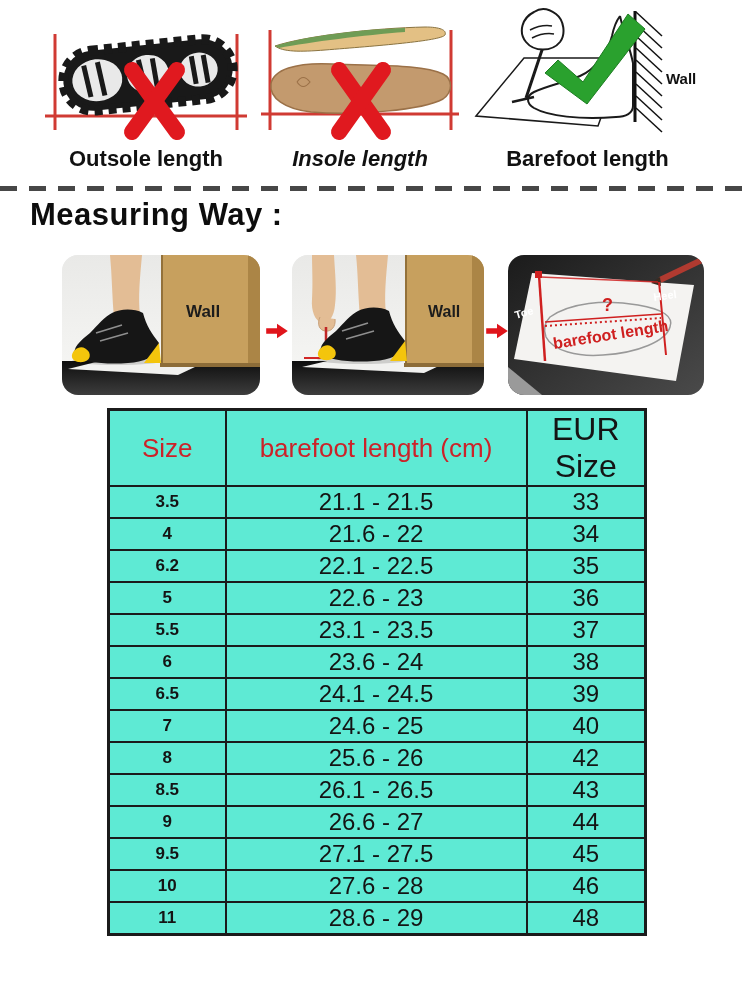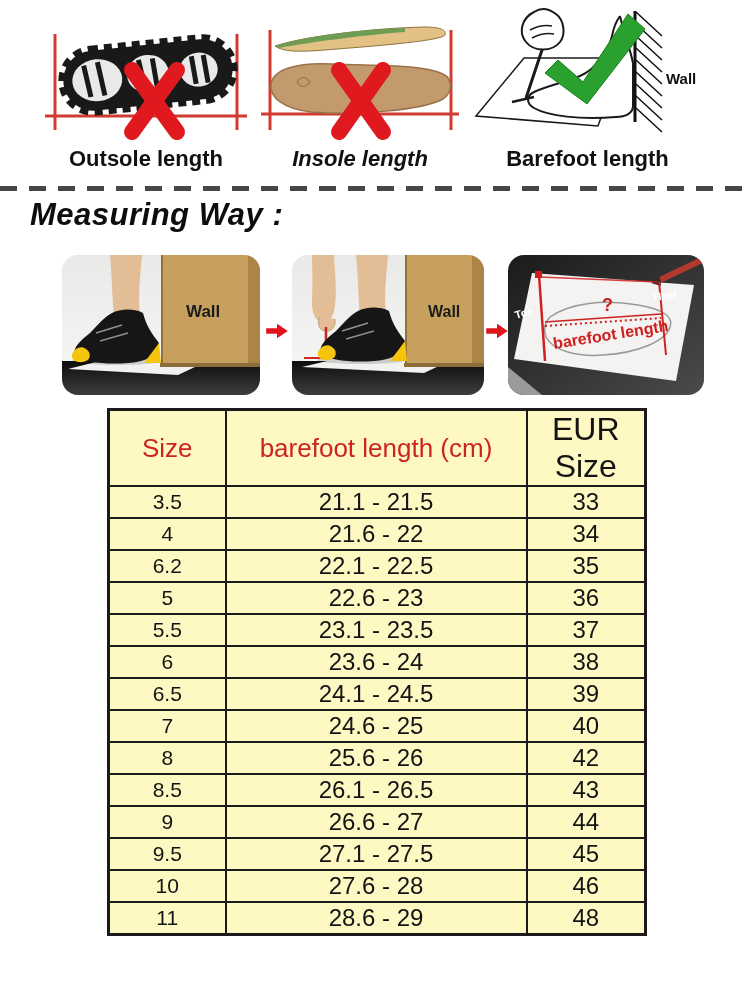--- a/index.html
+++ b/index.html
@@ -6,34 +6,34 @@
   body{width:750px;height:1000px;position:relative;font-family:"Liberation Sans",sans-serif;overflow:hidden;}
   .abs{position:absolute;}
   
   .figure{display:flex;flex-direction:column;align-items:center;}
   .figure svg{display:block;}
   .fig-caption{font-weight:bold;font-size:22px;color:#111;margin-top:2px;white-space:nowrap;}
   
   .divider{left:0;top:186px;width:750px;height:5px;
     background:repeating-linear-gradient(90deg,#474747 0 17px,transparent 17px 29px);}
   
-  .heading{left:30px;top:197px;font-size:31px;font-weight:bold;color:#0d0d0d;letter-spacing:.5px;font-style:italic;}
+  .heading{left:30px;top:197px;font-size:31px;font-weight:bold;color:#0d0d0d;letter-spacing:.5px;}
   
   .photo{top:255px;height:140px;border-radius:16px;overflow:hidden;background:#eee;}
   .photo svg{display:block;width:100%;height:100%;}
   .step-arrow{top:322px;width:22px;height:18px;}
   
   table.size-table{left:107px;top:408px;position:absolute;border-collapse:collapse;table-layout:fixed;
-    background:#fef9c3;border:3px solid #1b1b1b;}
+    background:#5eead4;border:3px solid #1b1b1b;}
   .size-table th,.size-table td{border:2px solid #1b1b1b;text-align:center;vertical-align:middle;padding:0;}
   .size-table th{height:38px;font-weight:normal;font-size:26px;}
   .size-table th.red{color:#cc2229;}
   .size-table th.black{color:#141414;font-size:32px;}
   .size-table td{height:30px;font-size:24px;color:#141414;}
-  .size-table td.col-size{font-weight:normal;font-size:21px;}
+  .size-table td.col-size{font-weight:bold;font-size:17px;}
   .c1{width:117px;} .c2{width:301px;} .c3{width:119px;}
 </style>
 </head>
 <body>
 
 <div class="abs figure" style="left:35px;top:12px;width:222px;">
   <svg viewBox="0 0 222 132" width="222" height="132">
     <g stroke="#d03a33" stroke-width="3">
       <line x1="20" y1="22" x2="20" y2="118"></line>
       <line x1="202" y1="22" x2="202" y2="118"></line>

